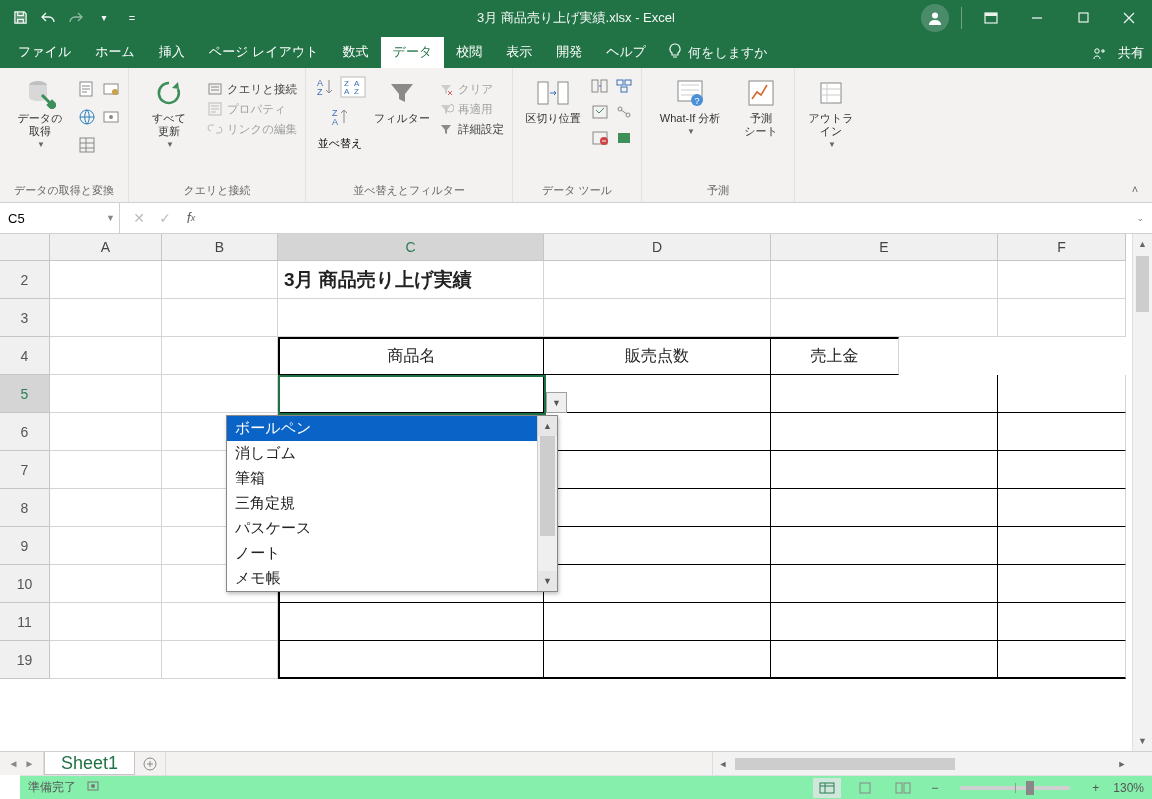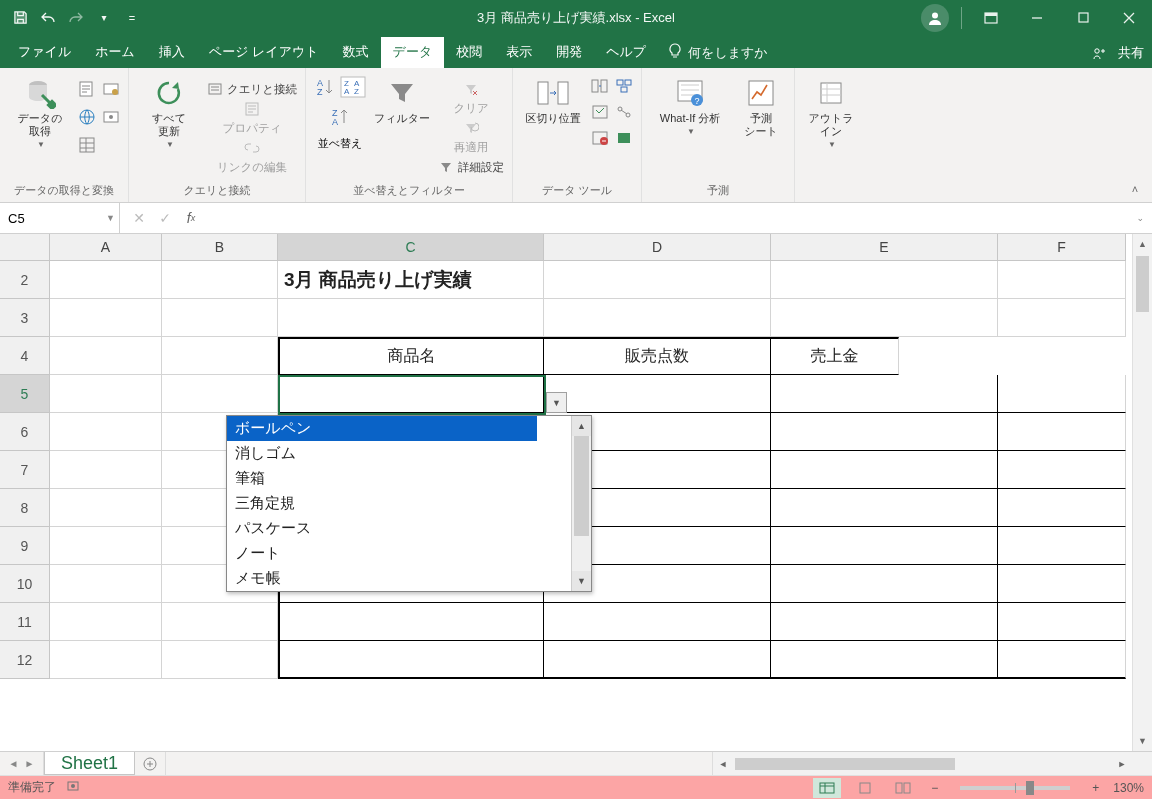--- a/index.html
+++ b/index.html
@@ -57,21 +57,21 @@
   }
   .group-body{ flex:1; display:flex; align-items:flex-start; gap:6px; padding-top:4px;}
   .group-label{ text-align:center; font-size:11px; color:#666; padding:2px 0 2px; white-space:nowrap;}
   .big{
     display:flex; flex-direction:column; align-items:center; justify-content:center;
     width:64px; gap:2px; font-size:11px; color:#333; text-align:center;
   }
   .big .icn{ width:34px; height:34px; display:flex; align-items:center; justify-content:center; }
   .big .lbl{ line-height:1.2; }
   .mini{ display:flex; align-items:center; gap:4px; font-size:11.5px; color:#444; padding:1px 0; white-space:nowrap;}
-  .mini.dim{ color:#a0a0a0;flex-direction:column;}
+  .mini.dim{ color:#a0a0a0;}
   .mini .mi{ width:16px;height:16px; display:flex;align-items:center;justify-content:center; }
   .stackv{ display:flex; flex-direction:column; gap:2px;}
   .caret{ font-size:8px; color:#666; margin-left:2px;}
   .ribbon-collapse{
     position:absolute; right:8px; bottom:4px; font-size:11px; color:#666; width:18px;height:18px;
     display:flex;align-items:center;justify-content:center;
   }
 
   
   .fbar{
@@ -111,21 +111,20 @@
   .active-out{ position:absolute; border:2px solid #1f7246; pointer-events:none; box-sizing:border-box;}
   .dv-btn{
     position:absolute; width:21px; height:21px; background:#efefef; border:1px solid #a0a0a0; display:flex;align-items:center;justify-content:center;
     font-size:9px; color:#555;
   }
 
   
   .dvd{
     position:absolute; background:#fff; border:1px solid #888; box-shadow:1px 2px 4px rgba(0,0,0,.25);
     display:flex;
-    gap:34px;
   }
   .dvd-list{ width:310px; max-height:200px; overflow:hidden;}
   .dvd-item{ padding:3px 8px; font-size:15px; color:#222;}
   .dvd-item.sel{ background:#0a63c7; color:#fff;}
   .dvd-sb{ width:20px; background:#efefef; border-left:1px solid #ccc; display:flex; flex-direction:column;}
   .dvd-sb .arr{ height:20px; display:flex;align-items:center;justify-content:center; font-size:9px; color:#555; background:#e6e6e6;}
   .dvd-sb .track{ flex:1; background:#efefef; position:relative;}
   .dvd-sb .thumb{ position:absolute; left:2px; right:2px; top:0; height:100px; background:#cdcdcd;}
 
   
@@ -145,22 +144,22 @@
   .stab-add{ width:30px; display:flex;align-items:center;justify-content:center; color:#888; }
   .stab-fill{ flex:1; border-left:1px solid #ddd;}
   .hscroll{ width:440px; display:flex; align-items:center; background:#f2f2f2; border-left:1px solid #ddd;}
   .hscroll .arr{ width:20px; display:flex;align-items:center;justify-content:center; font-size:9px; color:#666;}
   .hscroll .track{ flex:1; position:relative; height:16px;}
   .hscroll .thumb{ position:absolute; top:2px; bottom:2px; left:2px; width:220px; background:#cdcdcd;}
   .hscroll .corner{ width:20px; background:#e8e8e8; border:none;}
 
   
   .status{
-    height:24px; background:#fca5a5; border-top:1px solid #e0e0e0; display:flex; align-items:center; font-size:12px; color:#555;
-    padding:0 8px; gap:10px;
+    height:24px; background:#86efac; border-top:1px solid #e0e0e0; display:flex; align-items:center; font-size:12px; color:#555;
+    padding:0 8px; gap:10px;margin-left:20px;
   }
   .status .spacer{ flex:1;}
   .viewbtn{ width:28px;height:20px; display:flex;align-items:center;justify-content:center; border:1px solid transparent;}
   .viewbtn.active{ background:#d0e7db;}
   .zoomslider{ width:110px; height:4px; background:#cfcfcf; position:relative; margin:0 8px;}
   .zoomslider .tick{ position:absolute; top:-3px; left:50%; width:1px; height:10px; background:#999;}
   .zoomslider .knob{ position:absolute; top:-5px; left:60%; width:8px; height:14px; background:#888;}
 </style>
 </head>
 <body>
@@ -612,21 +611,21 @@
       <div class="row">
           <div class="rh">11</div>
           <div class="cell wA"></div>
           <div class="cell wB"></div>
           <div class="cell wC tb-l thin-r thin-b"></div>
           <div class="cell wD thin-r thin-b"></div>
           <div class="cell wE thin-r thin-b"></div>
           <div class="cell wF thin-b"></div>
         </div>
       <div class="row">
-          <div class="rh">12</div>
+          <div class="rh">19</div>
           <div class="cell wA"></div>
           <div class="cell wB"></div>
           <div class="cell wC tb-l thin-r tb-b"></div>
           <div class="cell wD thin-r tb-b"></div>
           <div class="cell wE thin-r tb-b"></div>
           <div class="cell wF tb-b"></div>
         </div>
     </div>
 
     <div class="active-out" style="left:278px; top:141px; width:268px; height:40px;"></div>

